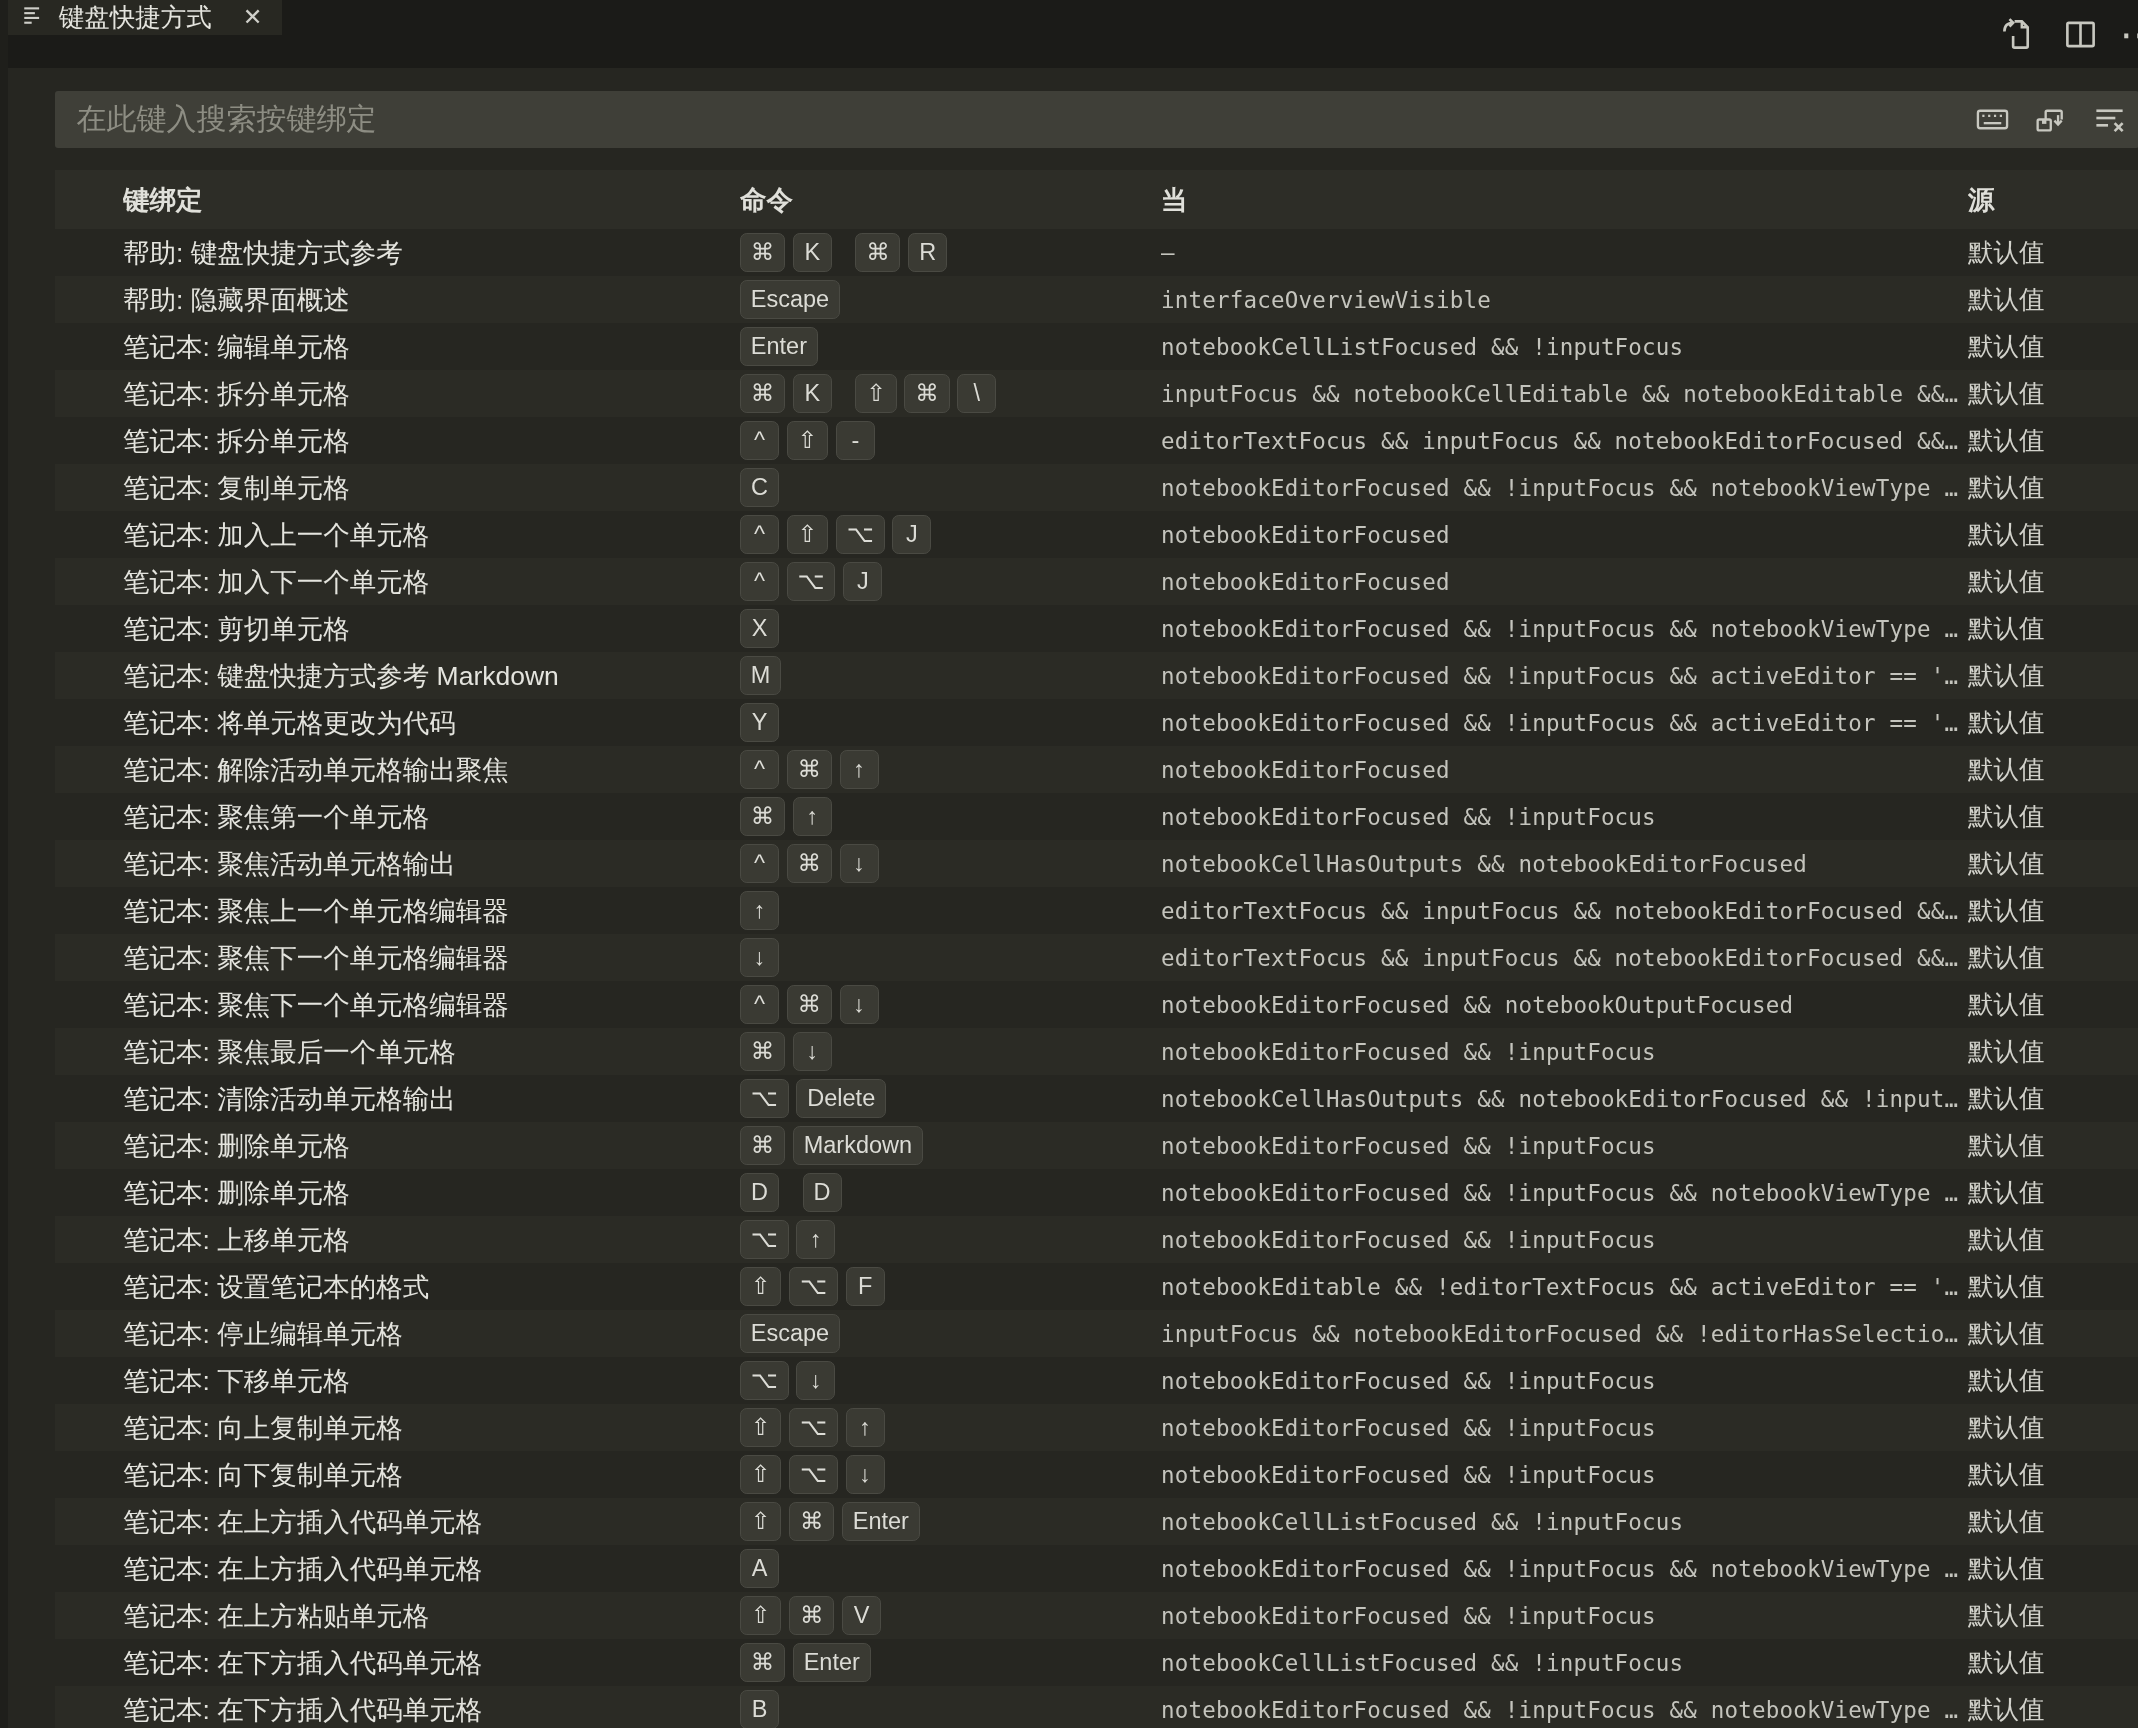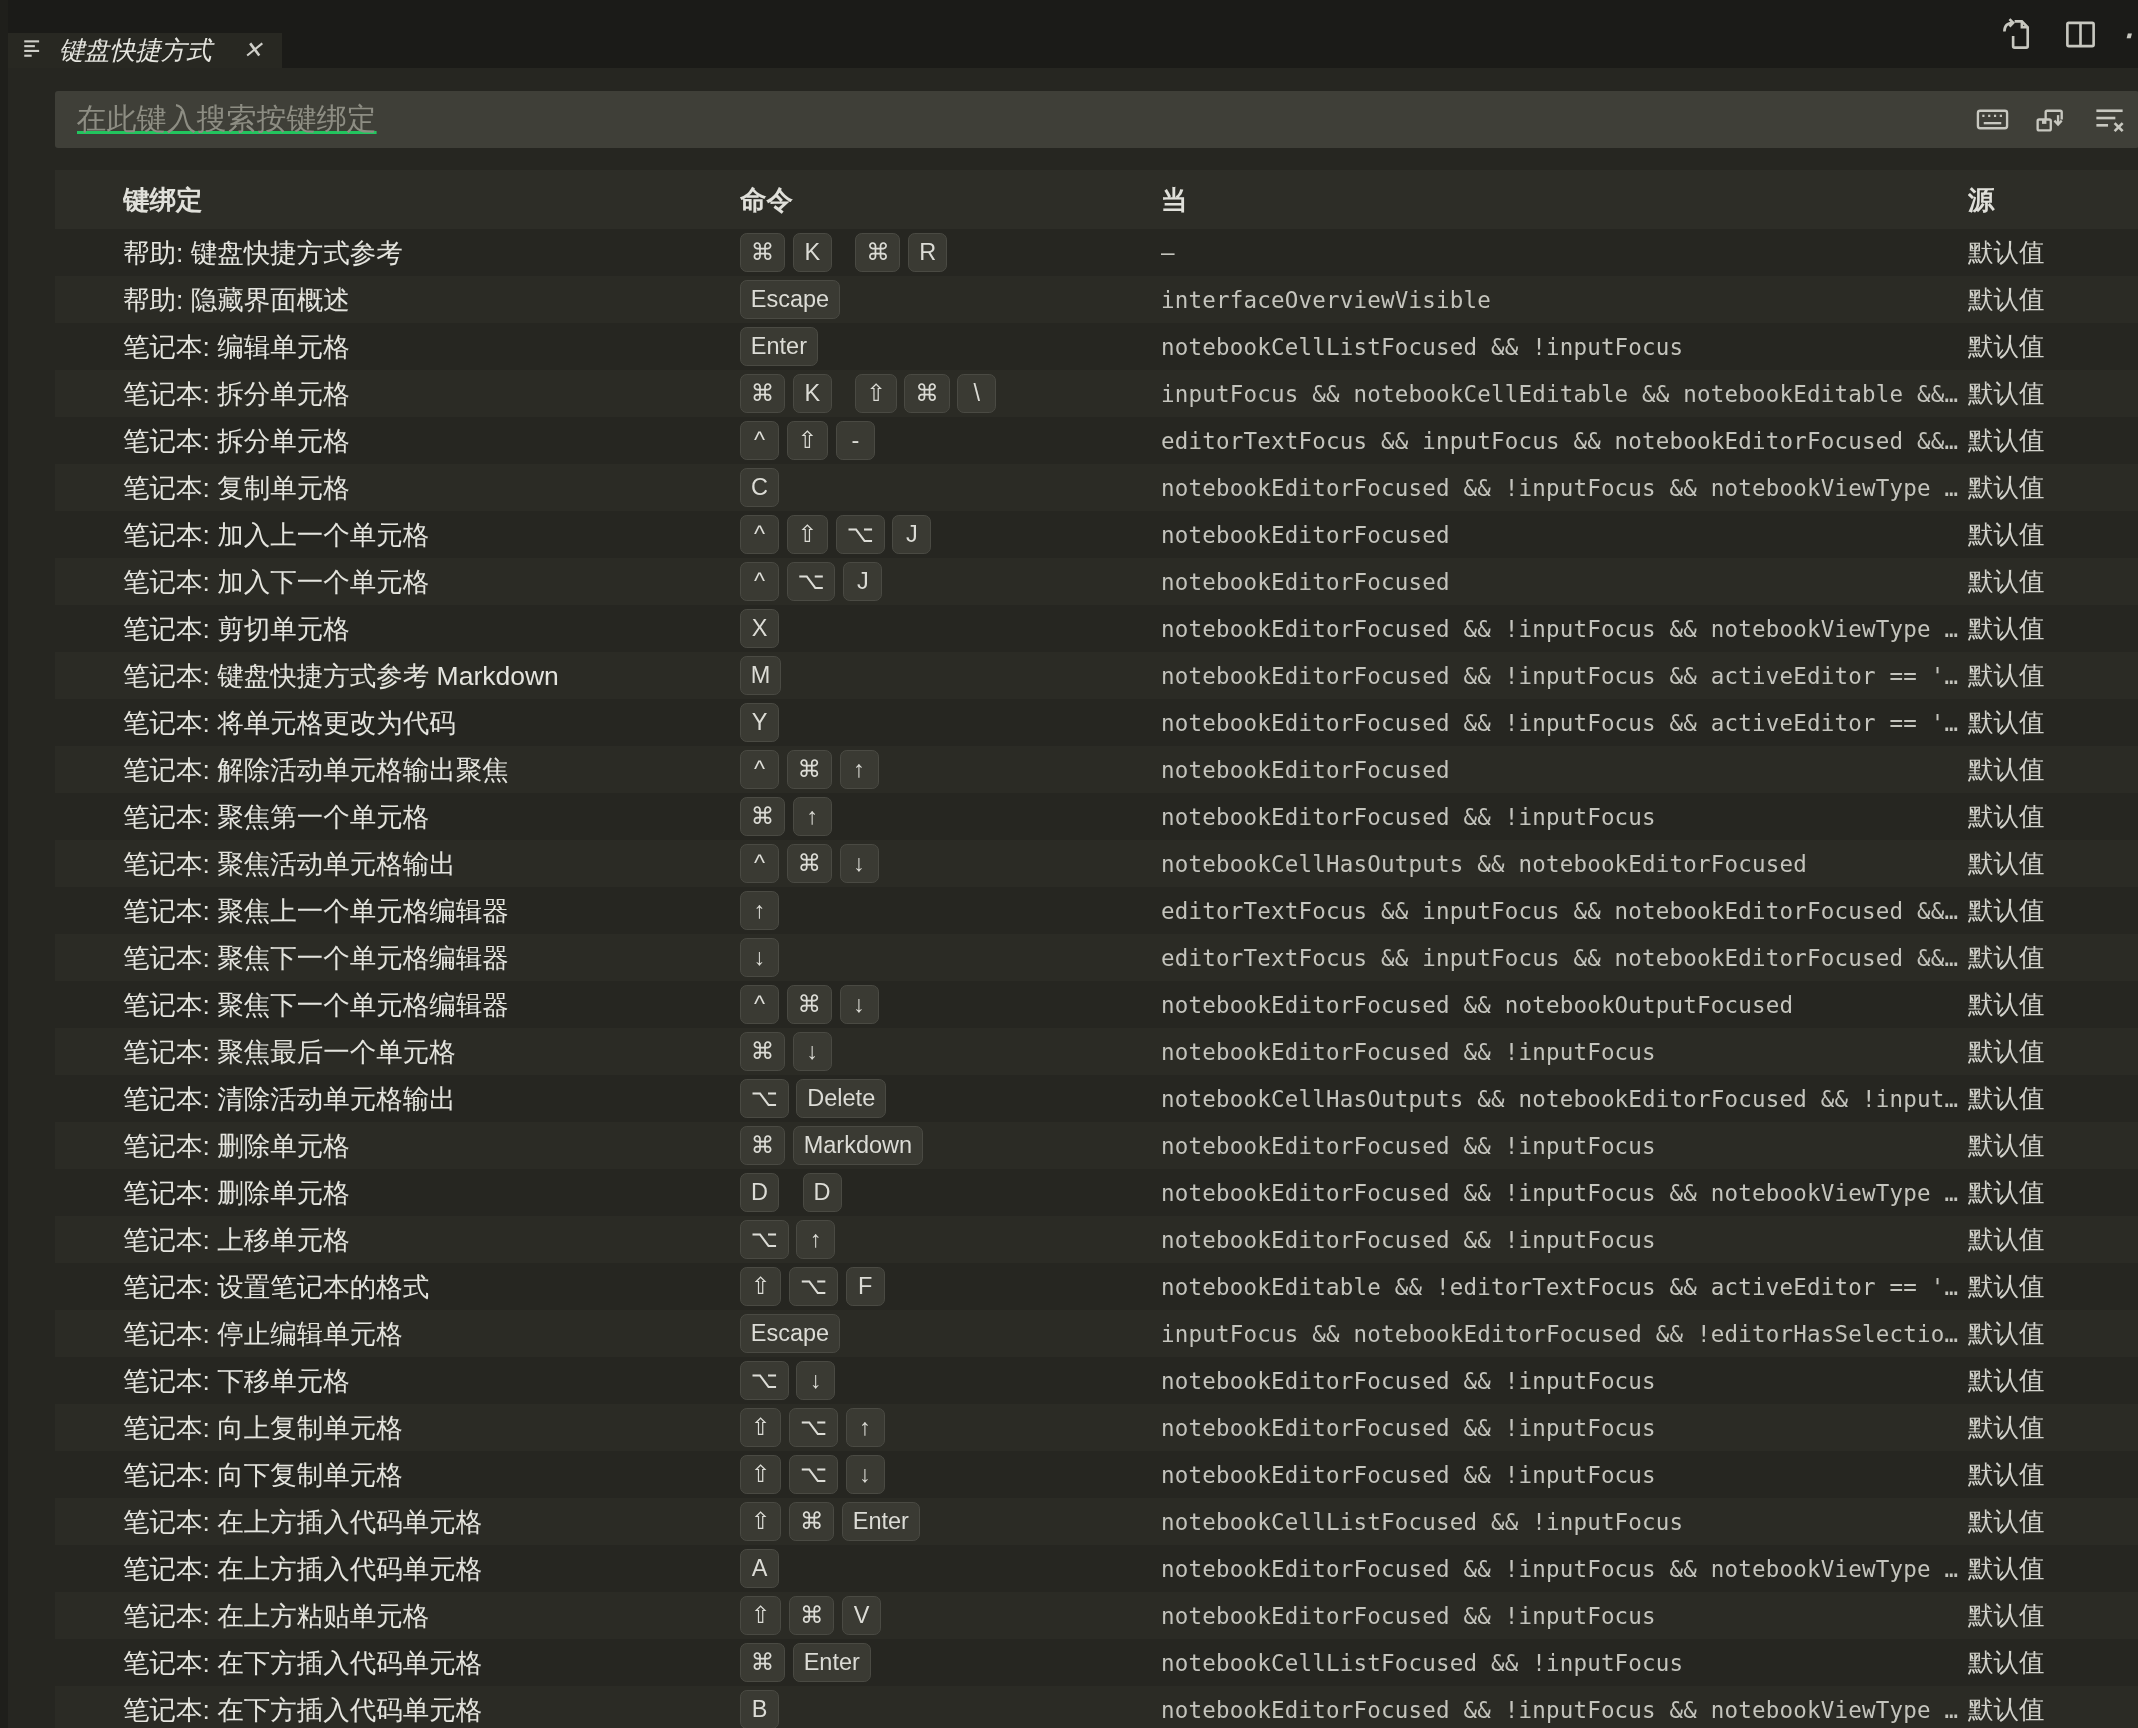--- a/index.html
+++ b/index.html
@@ -18,40 +18,40 @@
     --icon-color:#c8c8c0;
   }
   *{box-sizing:border-box;}
   html,body{margin:0;padding:0;overflow:hidden;}
   body{width:2139px;height:1729px;background:var(--editor-bg);
        font-family:"Liberation Sans",sans-serif;}
   .app{position:relative;width:2139px;height:1729px;overflow:hidden;}
 
   
   .tab-bar{position:relative;height:68px;background:var(--tab-bar-bg);
-           display:flex;align-items:flex-end;font-style:italic;}
+           display:flex;align-items:flex-start;}
   .tab{width:282px;background:var(--tab-active-bg);display:flex;align-items:center;
        padding:0 19.6px;gap:13.7px;color:var(--text-primary);font-size:25.5px;cursor:pointer;}
   .tab-label{white-space:nowrap;}
   .tab-close{margin-left:auto;font-size:23.5px;color:#cfcfc9;line-height:1;}
   .tab-action{position:absolute;top:16.7px;width:35px;height:35px;color:var(--icon-color);}
   .tab-action svg{width:35px;height:35px;}
   .a-file{right:104px;}
   .a-split{right:41px;}
   .a-dots{right:-15.7px;font-size:39px;color:var(--icon-color);line-height:35px;text-align:left;}
 
   
   .editor{position:absolute;left:0;right:0;top:68px;bottom:0;background:var(--editor-bg);
           padding:22.5px 0 0 55px;}
   .left-edge{position:absolute;left:0;top:0;bottom:0;width:7.8px;background:#1f1f1b;}
 
   .search-box{height:57px;background:var(--search-bg);display:flex;align-items:center;
               padding:0 11.8px 0 19.6px;border-radius:2.9px;}
   .search-box input{flex:1;background:transparent;border:none;outline:none;
-              font-size:30px;color:#22c55e;font-family:"Liberation Sans",sans-serif;text-decoration:underline;}
+              font-size:30px;color:#fde047;font-family:"Liberation Sans",sans-serif;}
   .search-box input::placeholder{color:var(--placeholder);}
   .search-actions{display:flex;align-items:center;gap:23.5px;margin-left:11.8px;}
   .search-actions .sicon{width:35px;height:35px;color:var(--icon-color);cursor:pointer;}
   .search-actions svg{width:35px;height:35px;}
 
   
   .table{margin-top:22.5px;}
   .hrow,.row{display:grid;grid-template-columns:617px 421px 807px auto;
              align-items:center;padding-left:68px;}
   .hrow{height:59px;background:var(--header-bg);font-weight:bold;font-size:26.5px;

